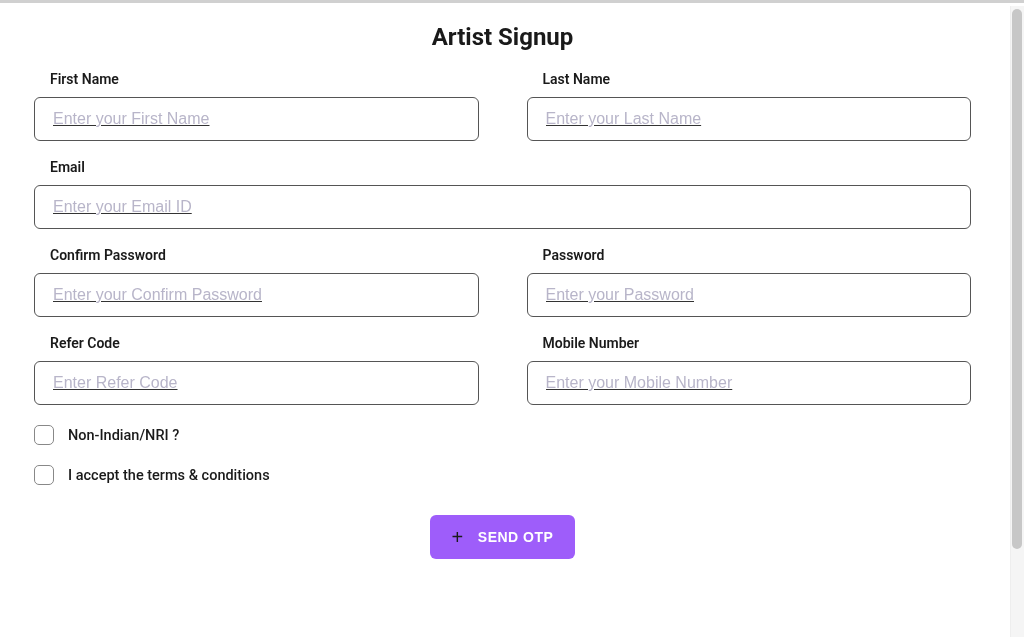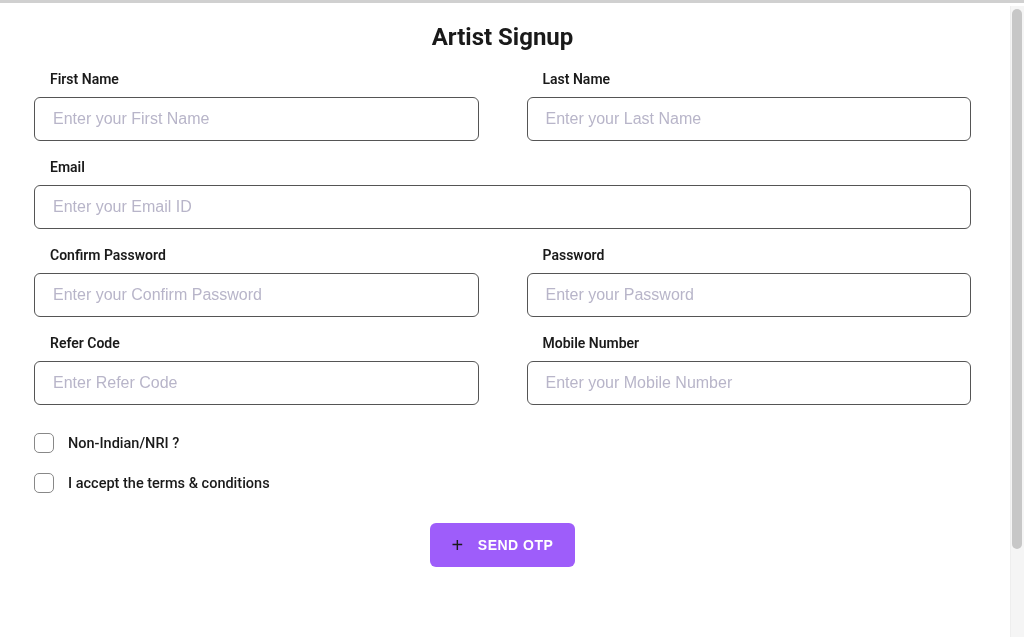--- a/index.html
+++ b/index.html
@@ -67,27 +67,28 @@
     }
     .form-input {
       width: 100%;
       padding: 12px 18px;
       font-size: 16px;
       border: 1px solid #555;
       border-radius: 6px;
       background: #fff;
       color: #333;
       outline: none;
+      text-decoration: underline;
     }
     .form-input::placeholder {
       color: #b8b5c9;
       font-size: 16px;
     }
     .checkbox-section {
-      margin-top: 28px;
+      margin-top: 20px;
     }
     .checkbox-row {
       display: flex;
       align-items: center;
       margin-bottom: 20px;
     }
     .checkbox {
       width: 20px;
       height: 20px;
       border: 1.5px solid #888;

